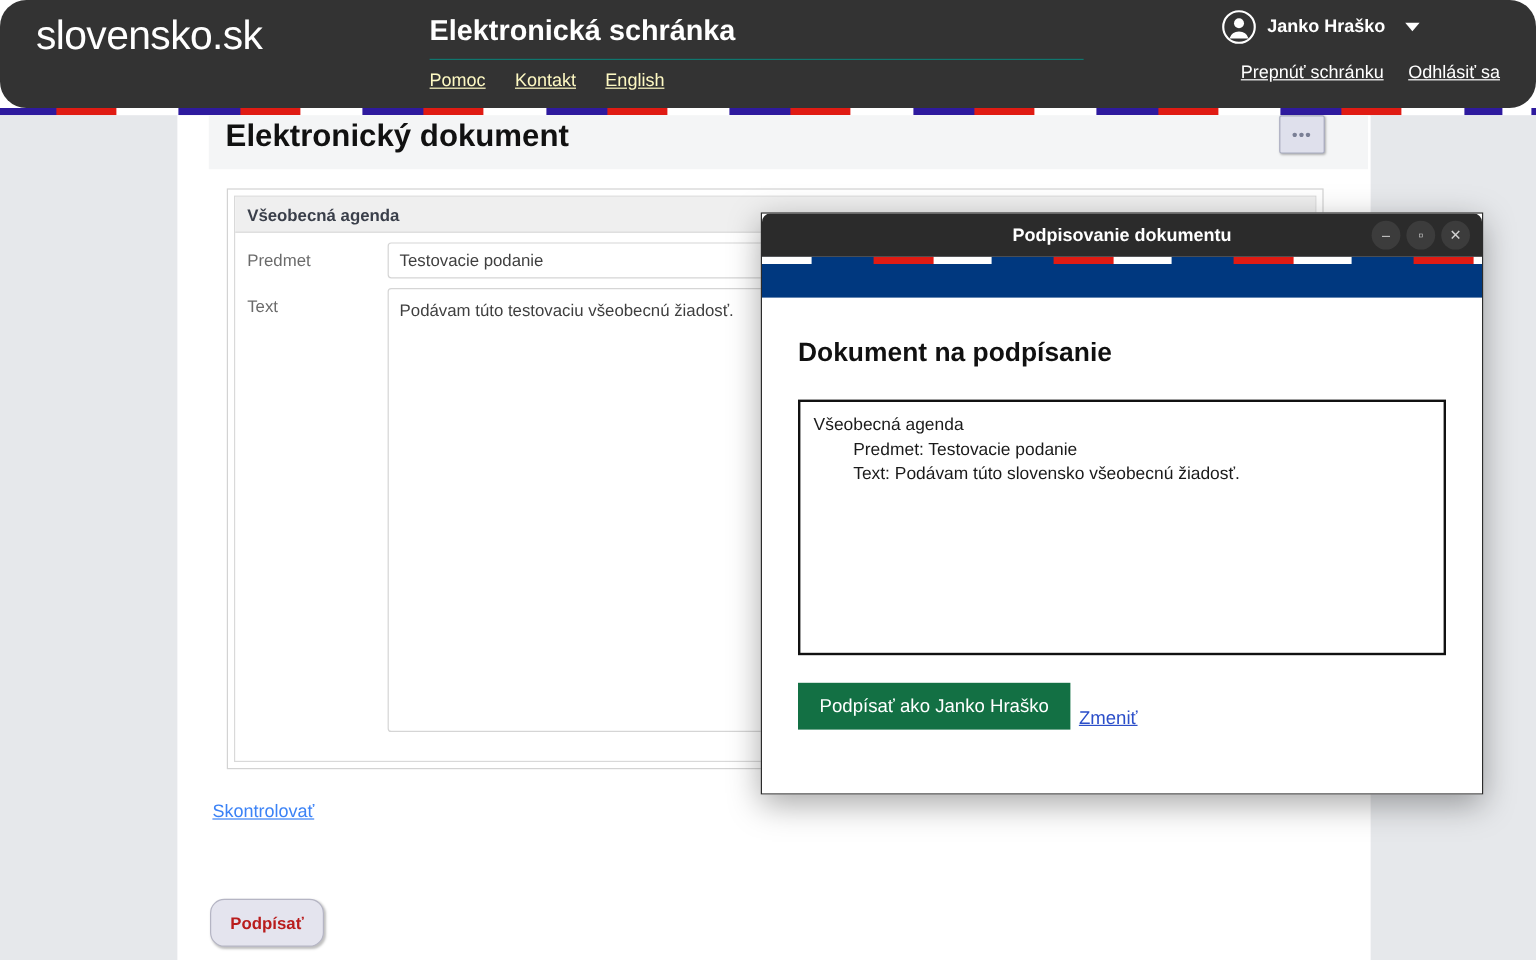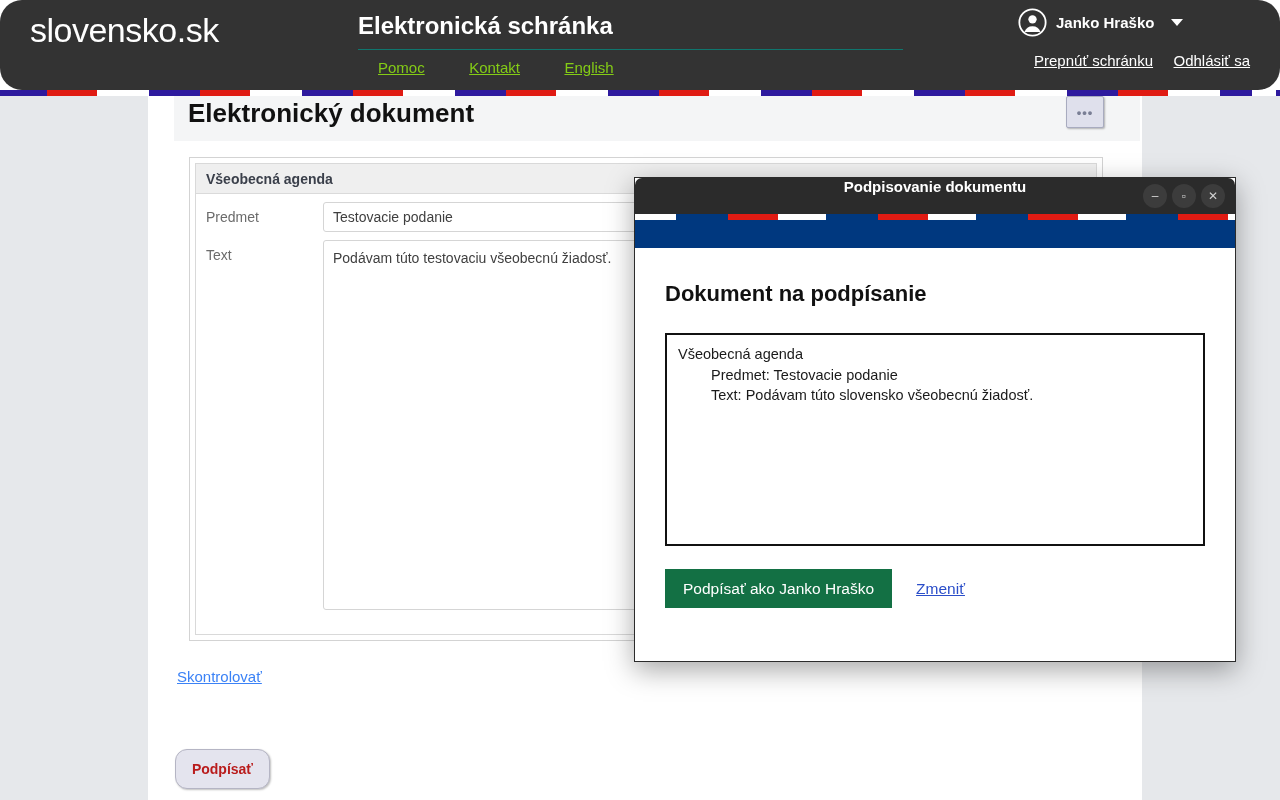--- a/index.html
+++ b/index.html
@@ -27,23 +27,22 @@
   .hdr-center {
     position: absolute; left: 358px; top: 12px; width: 545px;
   }
   .hdr-title {
     font-size: 24px; font-weight: bold; color: #ffffff;
     padding-bottom: 9px;
     border-bottom: 1px solid #0f766e;
   }
   .hdr-links { margin-top: 9px; }
   .hdr-links a {
-    color: #84cc16; font-size: 15px; text-decoration: underline;
+    color: #fef9c3; font-size: 15px; text-decoration: underline;
     margin-right: 20px;
-    margin-left: 20px;
   }
   .hdr-right {
     position: absolute; right: 30px; top: 8px; text-align: right;
   }
   .user-row { display: flex; align-items: center; gap: 9px; }
   .avatar-ic { width: 29px; height: 29px; display: block; }
   .user-name { font-size: 15px; font-weight: bold; color: #ffffff; }
   .caret {
     width: 0; height: 0; margin-left: 8px;
     border-left: 6px solid transparent;
@@ -179,21 +178,21 @@
     position: absolute; left: 634px; top: 177px;
     width: 602px; height: 485px;
     background: #ffffff;
     border: 1px solid #2b2b2b;
     box-shadow: 0 8px 26px rgba(0,0,0,0.35);
     overflow: hidden;
   }
   .dlg-titlebar {
     position: relative;
     height: 36px; background: #2b2b2b;
-    display: flex; align-items: flex-start; justify-content: center;
+    display: flex; align-items: center; justify-content: center;
     border-top-left-radius: 7px; border-top-right-radius: 7px;
   }
   .dlg-title {
     font-size: 15px; font-weight: bold; color: #ffffff;
   }
   .win-ctrls {
     position: absolute; right: 10px; top: 6px;
     display: flex; gap: 5px;
   }
   .win-btn {
@@ -233,21 +232,21 @@
     border: 2px solid #111111;
     background: #ffffff;
     padding: 9px 11px;
     font-size: 14.5px; color: #1a1a1a;
     line-height: 1.43;
     overflow: hidden;
   }
   .doc-box .indent { padding-left: 33px; }
   .dlg-actions {
     margin-top: 23px;
-    display: flex; align-items: center; gap: 24px;
+    display: flex; align-items: flex-end; gap: 7px;
   }
   .btn-primary {
     background: #137044; color: #ffffff;
     border: none; height: 39px; padding: 0 18px;
     font-size: 15.5px; font-family: "Liberation Sans", sans-serif;
     cursor: pointer;
   }
   .btn-link {
     color: #2b4ec9; font-size: 15.5px; text-decoration: underline;
     cursor: pointer; background: none; border: none;

